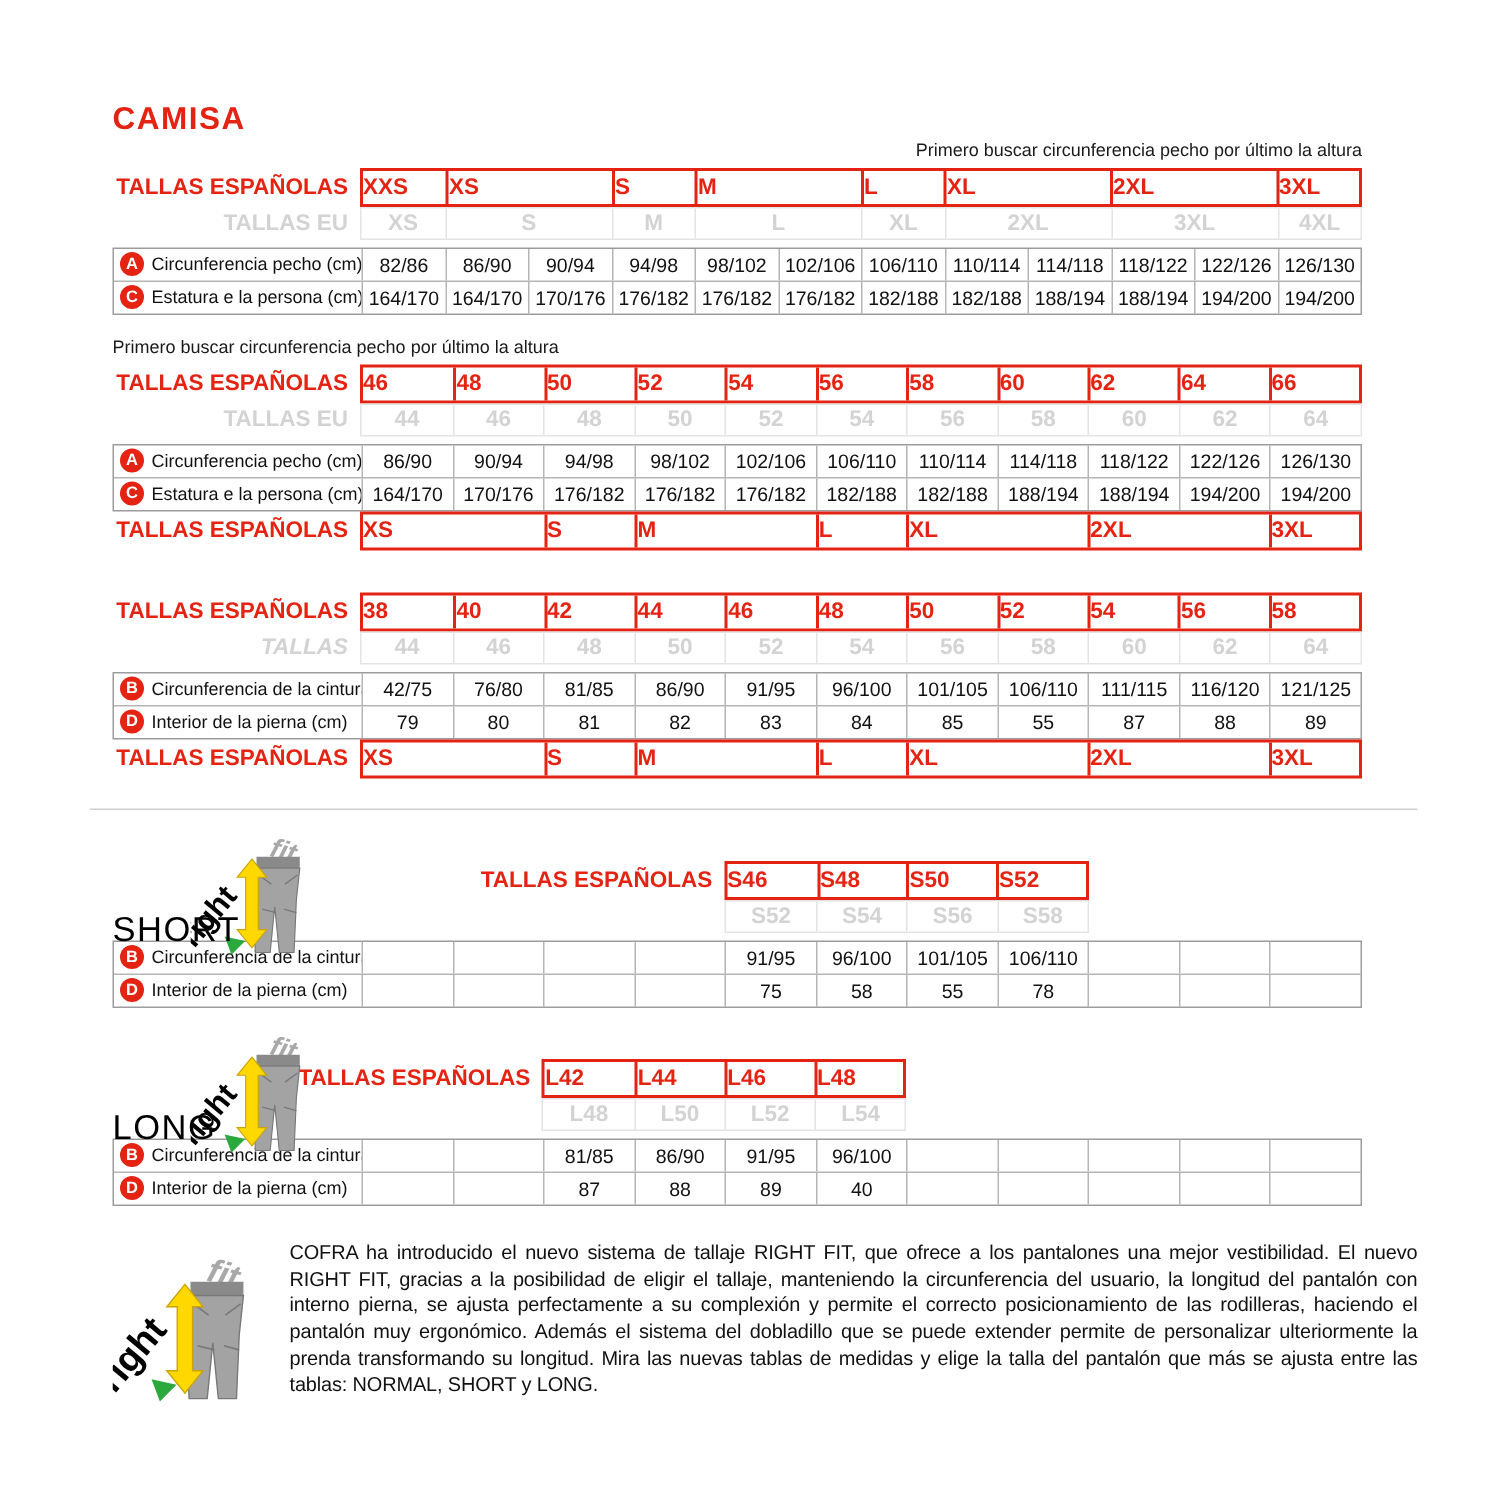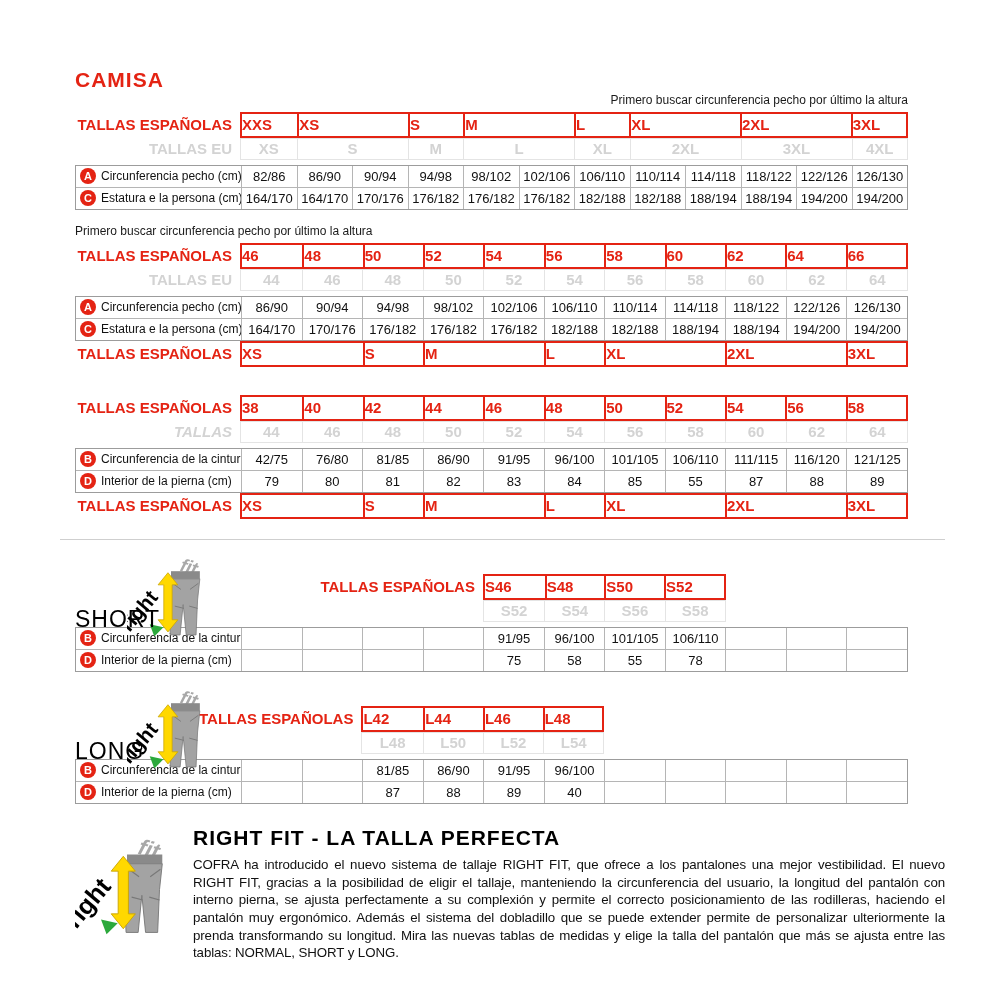--- a/index.html
+++ b/index.html
@@ -447,18 +447,17 @@
           </div>
         </div>
       </div>
   </section>
 
   <section class="rf-section">
     <svg class="rf-logo-big">
         <use href="#rf-logo"></use>
       </svg>
     <div class="rf-text">
-      <h2 class="rf-heading">RIGHT FIT - LA TALLA PERFECTA</h2>
       <p class="rf-par">COFRA ha introducido el nuevo sistema de tallaje RIGHT FIT, que ofrece a los pantalones una mejor vestibilidad. El nuevo RIGHT FIT, gracias a la posibilidad de eligir el tallaje, manteniendo la circunferencia del usuario, la longitud del pantalón con interno pierna, se ajusta perfectamente a su complexión y permite el correcto posicionamiento de las rodilleras, haciendo el pantalón muy ergonómico. Además el sistema del dobladillo que se puede extender permite de personalizar ulteriormente la prenda transformando su longitud. Mira las nuevas tablas de medidas y elige la talla del pantalón que más se ajusta entre las tablas: NORMAL, SHORT y LONG.</p>
     </div>
   </section>
 
 </div>
 
 </body></html>

